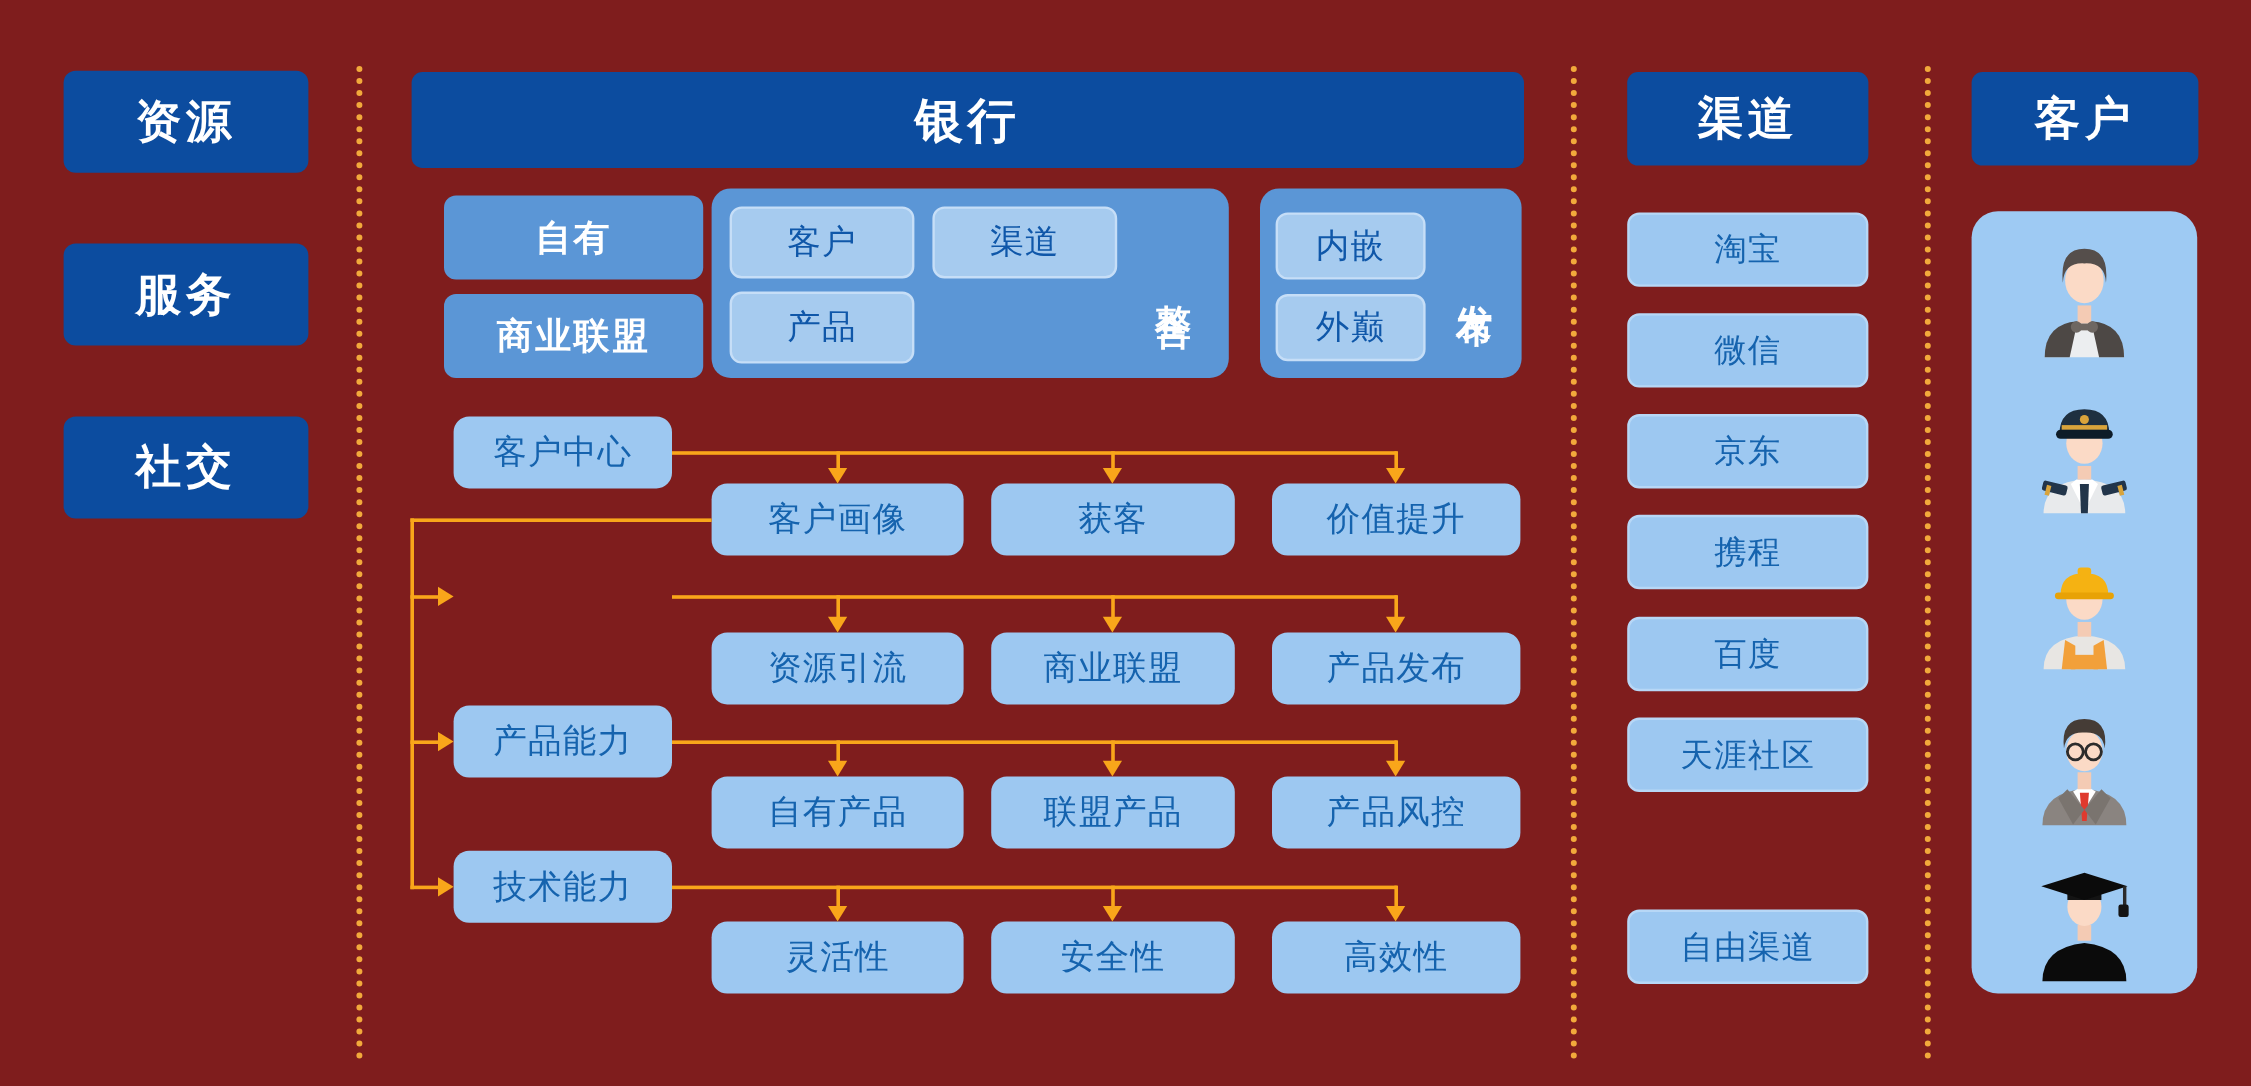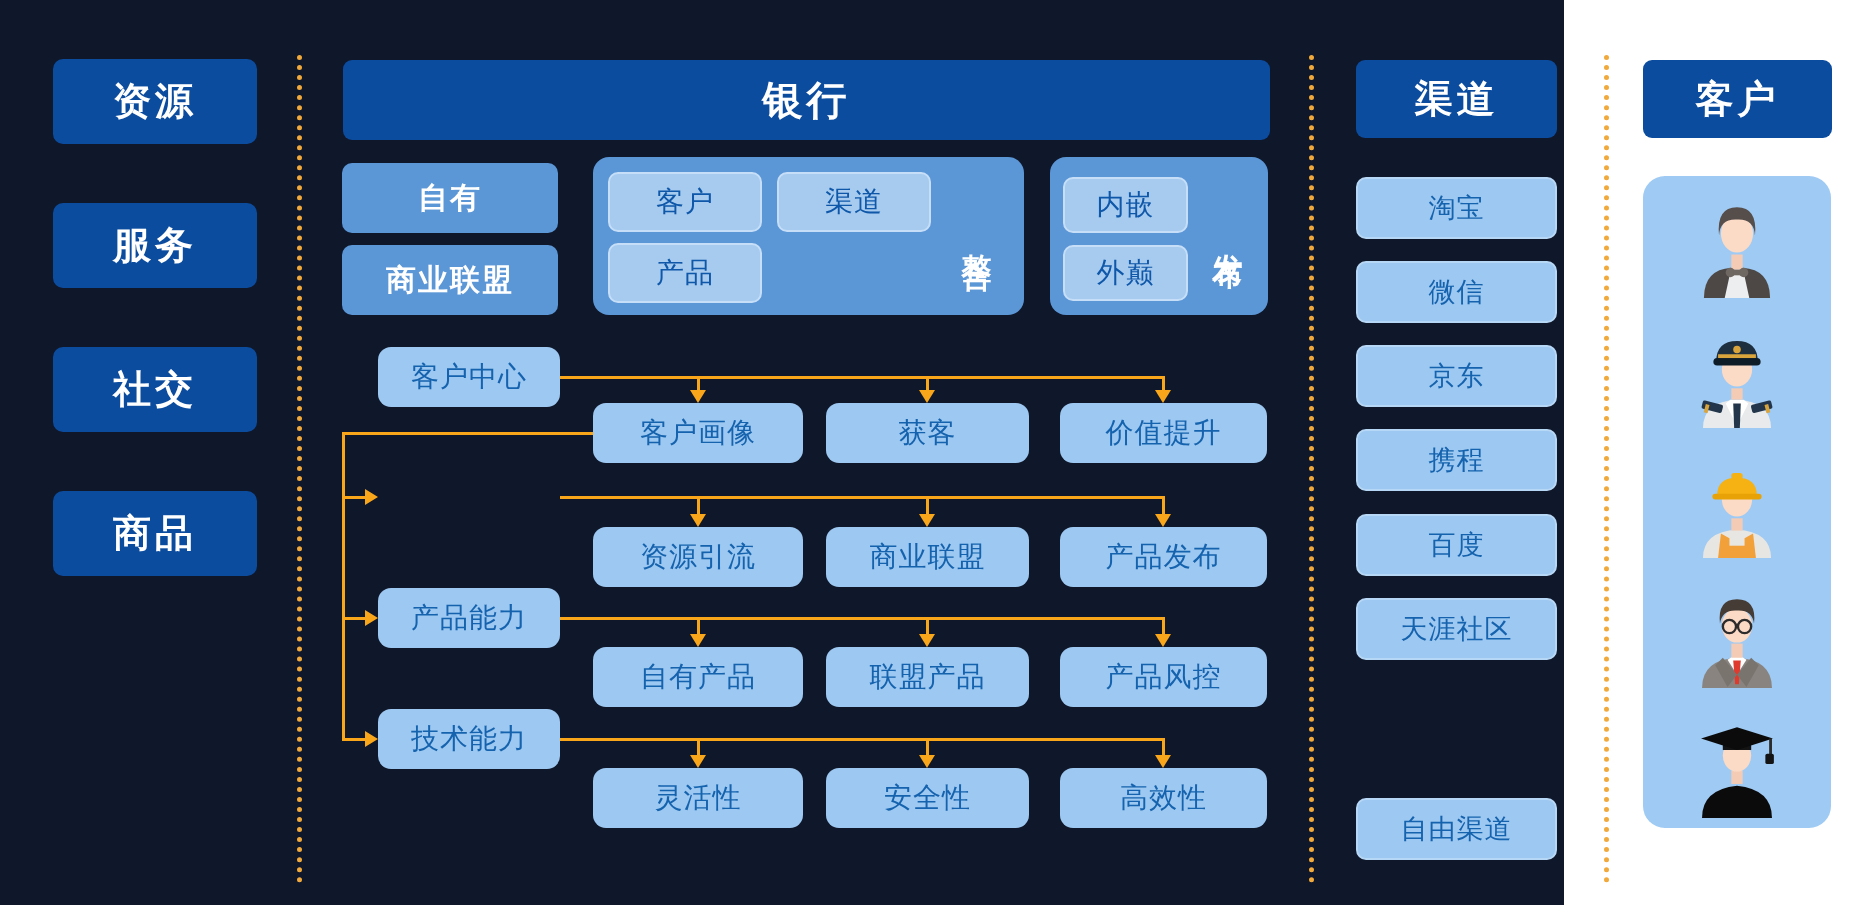--- a/index.html
+++ b/index.html
@@ -1,27 +1,27 @@
 <!DOCTYPE html>
 <html><head>
 <meta charset="utf-8">
 <style>
   html,body{margin:0;padding:0;background:#ffffff;}
   body{width:1876px;height:905px;overflow:hidden;font-family:"Liberation Sans","DejaVu Sans",sans-serif;}
-  #canvas{position:relative;width:1564px;height:905px;background:#0f172a;}
+  #canvas{position:relative;width:1876px;height:905px;background:#7f1d1d;}
 
   .dark-box{position:absolute;background:#0C4C9F;border-radius:10px;display:flex;align-items:center;justify-content:center;
     color:#ffffff;font-weight:bold;letter-spacing:4px;}
   .left-box{left:53px;width:204px;height:85px;font-size:38px;}
   .header-box{border-radius:9px;font-size:40px;}
 
   .divider{position:absolute;top:55px;height:828px;width:0;border-left:5px dotted #F2A93B;}
 
   .mid-box{position:absolute;background:#5B96D6;border-radius:10px;display:flex;align-items:center;justify-content:center;
-    color:#ffffff;font-weight:bold;font-size:30px;letter-spacing:2px;}
+    color:#ffffff;font-weight:bold;font-size:30px;letter-spacing:2px;margin-left:28px;}
   .group{position:absolute;background:#5B96D6;border-radius:16px;}
   .inner-box{position:absolute;background:#A6CBEF;border:2px solid #C6DEF7;border-radius:10px;display:flex;align-items:center;
     justify-content:center;color:#0F57A9;font-weight:500;font-size:28px;letter-spacing:1px;box-sizing:border-box;}
   .vlabel{position:absolute;color:#ffffff;font-weight:bold;font-size:30px;writing-mode:vertical-rl;text-orientation:upright;
     letter-spacing:6px;display:flex;align-items:center;justify-content:center;}
 
   .flow-box{position:absolute;background:#9DC8F1;border-radius:13px;display:flex;align-items:center;justify-content:center;
     color:#1563AE;font-size:28px;letter-spacing:1px;height:60px;}
 
   .chan-box{position:absolute;left:1356px;width:201px;height:62px;background:#9DC8F1;border:2px solid #B7D7F6;border-radius:10px;
@@ -36,21 +36,20 @@
   .avatar{position:absolute;left:50%;transform:translateX(-50%);width:96px;height:104px;}
 </style>
 </head>
 <body>
 
 <div id="canvas">
 
   <div class="dark-box left-box" style="top:59px">资源</div>
   <div class="dark-box left-box" style="top:203px">服务</div>
   <div class="dark-box left-box" style="top:347px">社交</div>
-  <div class="dark-box left-box" style="top:491px">商品</div>
 
   <div class="divider" style="left:297px"></div>
   <div class="divider" style="left:1309px"></div>
   <div class="divider" style="left:1604px"></div>
 
   <div class="dark-box header-box" style="left:343px;top:60px;width:927px;height:80px">银行</div>
 
   <div class="mid-box" style="left:342px;top:163px;width:216px;height:70px">自有</div>
   <div class="mid-box" style="left:342px;top:245px;width:216px;height:70px">商业联盟</div>
 
@@ -126,21 +125,21 @@
   <div class="hline" style="left:342px;top:738px;width:25px"></div>
     <div class="arr-right" style="left:365px;top:731px"></div>
 
   <div class="dark-box header-box" style="left:1356px;top:60px;width:201px;height:78px;font-size:38px">渠道</div>
   <div class="chan-box" style="top:177px">淘宝</div>
   <div class="chan-box" style="top:261px">微信</div>
   <div class="chan-box" style="top:345px">京东</div>
   <div class="chan-box" style="top:429px">携程</div>
   <div class="chan-box" style="top:514px">百度</div>
   <div class="chan-box" style="top:598px">天涯社区</div>
-  <div class="chan-box" style="top:798px">自由渠道</div>
+  <div class="chan-box" style="top:758px">自由渠道</div>
 
   <div class="dark-box header-box" style="left:1643px;top:60px;width:189px;height:78px;font-size:38px">客户</div>
   <div class="cust-panel">
 
     <div class="avatar" style="top:18px">
       <svg viewBox="0 0 100 110" width="96" height="104">
         <path d="M15 110 Q15 80 50 78 Q85 80 85 110 Z" fill="#ECEEF0"></path>
         <path d="M15 110 Q15 80 44 78 L37 110 Z" fill="#4D4845"></path>
         <path d="M85 110 Q85 80 56 78 L63 110 Z" fill="#4D4845"></path>
         <rect x="44" y="64" width="12" height="16" fill="#F4CBB4"></rect>

